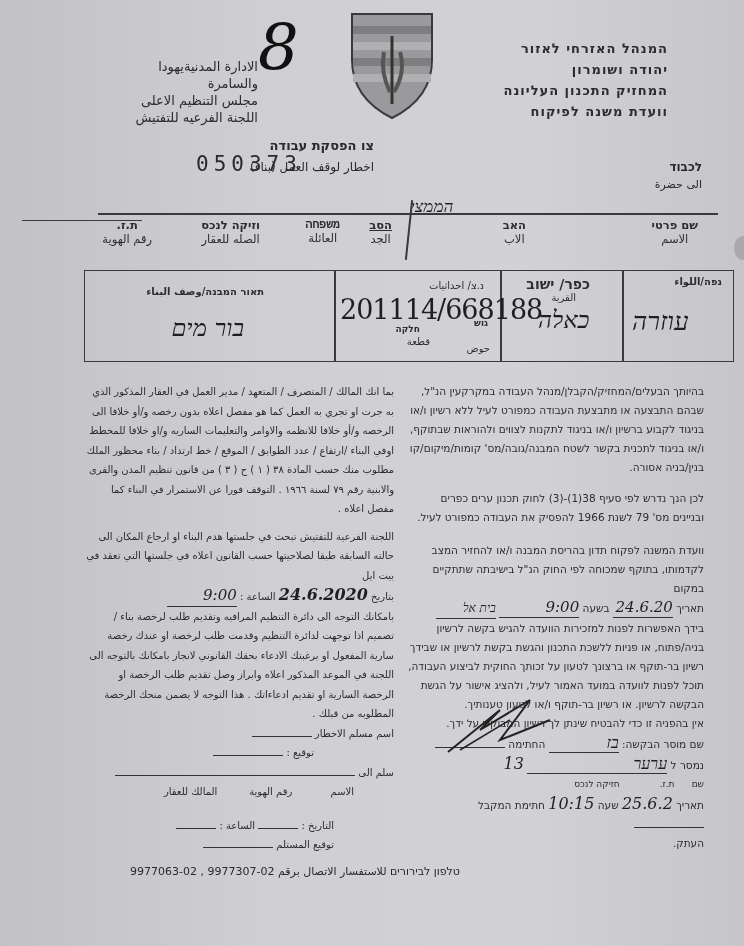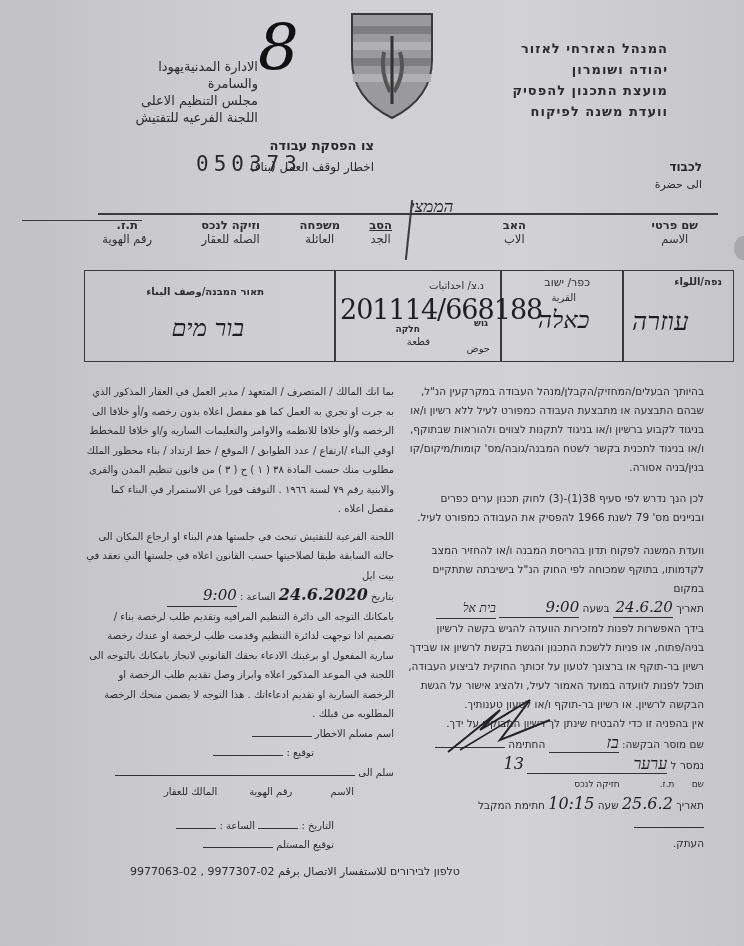--- a/index.html
+++ b/index.html
@@ -33,21 +33,21 @@
 </head>
 <body>
 
 <div class="paper">
 
   <div class="hole"></div>
 
   <div class="abs rtl hdr-he" style="right:76px; top:38px; width:240px;">
     <div>המנהל האזרחי לאזור</div>
     <div>יהודה ושומרון</div>
-    <div>מועצת התכנון להפסיק</div>
+    <div>המחזיק התכנון העליונה</div>
     <div>וועדת משנה לפיקוח</div>
   </div>
 
   <div class="abs shield" style="left:350px; top:12px;">
     <svg width="84" height="108" viewBox="0 0 84 108">
       <path d="M2 2 H82 V48 Q82 86 42 106 Q2 86 2 48 Z" fill="#9a9a9c" stroke="#3a3a3c" stroke-width="2"></path>
       <rect x="3" y="14" width="78" height="8" fill="#7e7e80"></rect>
       <rect x="3" y="30" width="78" height="8" fill="#b0b0b2"></rect>
       <rect x="3" y="46" width="78" height="8" fill="#7e7e80"></rect>
       <rect x="3" y="62" width="78" height="8" fill="#b0b0b2"></rect>
@@ -82,41 +82,41 @@
   <div class="abs rtl lbl" style="right:218px; top:218px; text-align:center;">
     <div style="font-weight:bold;">האב</div>
     <div>الاب</div>
   </div>
   <div class="vline" style="left:408px; top:200px; height:60px; transform:rotate(6deg);"></div>
   <div class="abs rtl lbl" style="right:352px; top:218px; text-align:center;">
     <div style="font-weight:bold;text-decoration:underline;">הסב</div>
     <div>الجد</div>
   </div>
   <div class="abs rtl lbl" style="right:404px; top:218px; text-align:center;">
-    <div style="font-weight:bold;">משפחה</div>
+    <div style="font-weight:bold;font-family:Liberation Mono, monospace;">משפחה</div>
     <div>العائلة</div>
   </div>
   <div class="abs rtl lbl" style="right:484px; top:218px; text-align:center;">
     <div style="font-weight:bold;">וזיקה לנכס</div>
     <div>الصله للعقار</div>
   </div>
   <div class="abs rtl lbl" style="right:592px; top:218px; text-align:center;">
     <div style="font-weight:bold;">ת.ז.</div>
     <div>رقم الهوية</div>
   </div>
 
   <div class="box" style="left:84px; top:270px; width:650px; height:92px;"></div>
   <div class="vline" style="left:334px; top:270px; height:92px;"></div>
   <div class="vline" style="left:500px; top:270px; height:92px;"></div>
   <div class="vline" style="left:622px; top:270px; height:92px;"></div>
 
   <div class="abs rtl lbl" style="right:22px; top:276px; font-size:10px; font-weight:bold;">נפה/اللواء</div>
   <div class="abs hand" style="left:632px; top:306px; font-size:26px;">עוזרה</div>
 
-  <div class="abs rtl lbl" style="right:154px; top:276px; font-size:11px; font-weight:normal;">כפר/ ישוב</div>
+  <div class="abs rtl lbl" style="right:154px; top:276px; font-size:14px; font-weight:bold;">כפר/ ישוב</div>
   <div class="abs rtl lbl" style="right:168px; top:292px; font-size:10px;">القرية</div>
   <div class="abs hand" style="left:538px; top:306px; font-size:24px;">כאלה</div>
 
   <div class="abs rtl lbl" style="right:260px; top:280px; font-size:10px;">נ.צ/ احداثيات</div>
   <div class="abs hand" style="left:340px; top:294px; font-size:27px; font-style:normal; letter-spacing:-1px;">201114/668188</div>
   <div class="abs rtl lbl" style="right:256px; top:318px; font-size:9px; font-weight:bold;">גוש</div>
   <div class="abs rtl lbl" style="right:324px; top:324px; font-size:9px; font-weight:bold;">חלקה</div>
   <div class="abs rtl lbl" style="right:254px; top:336px; font-size:10px;margin-top:7px;">حوض</div>
   <div class="abs rtl lbl" style="right:314px; top:336px; font-size:10px;">قطعة</div>
 

